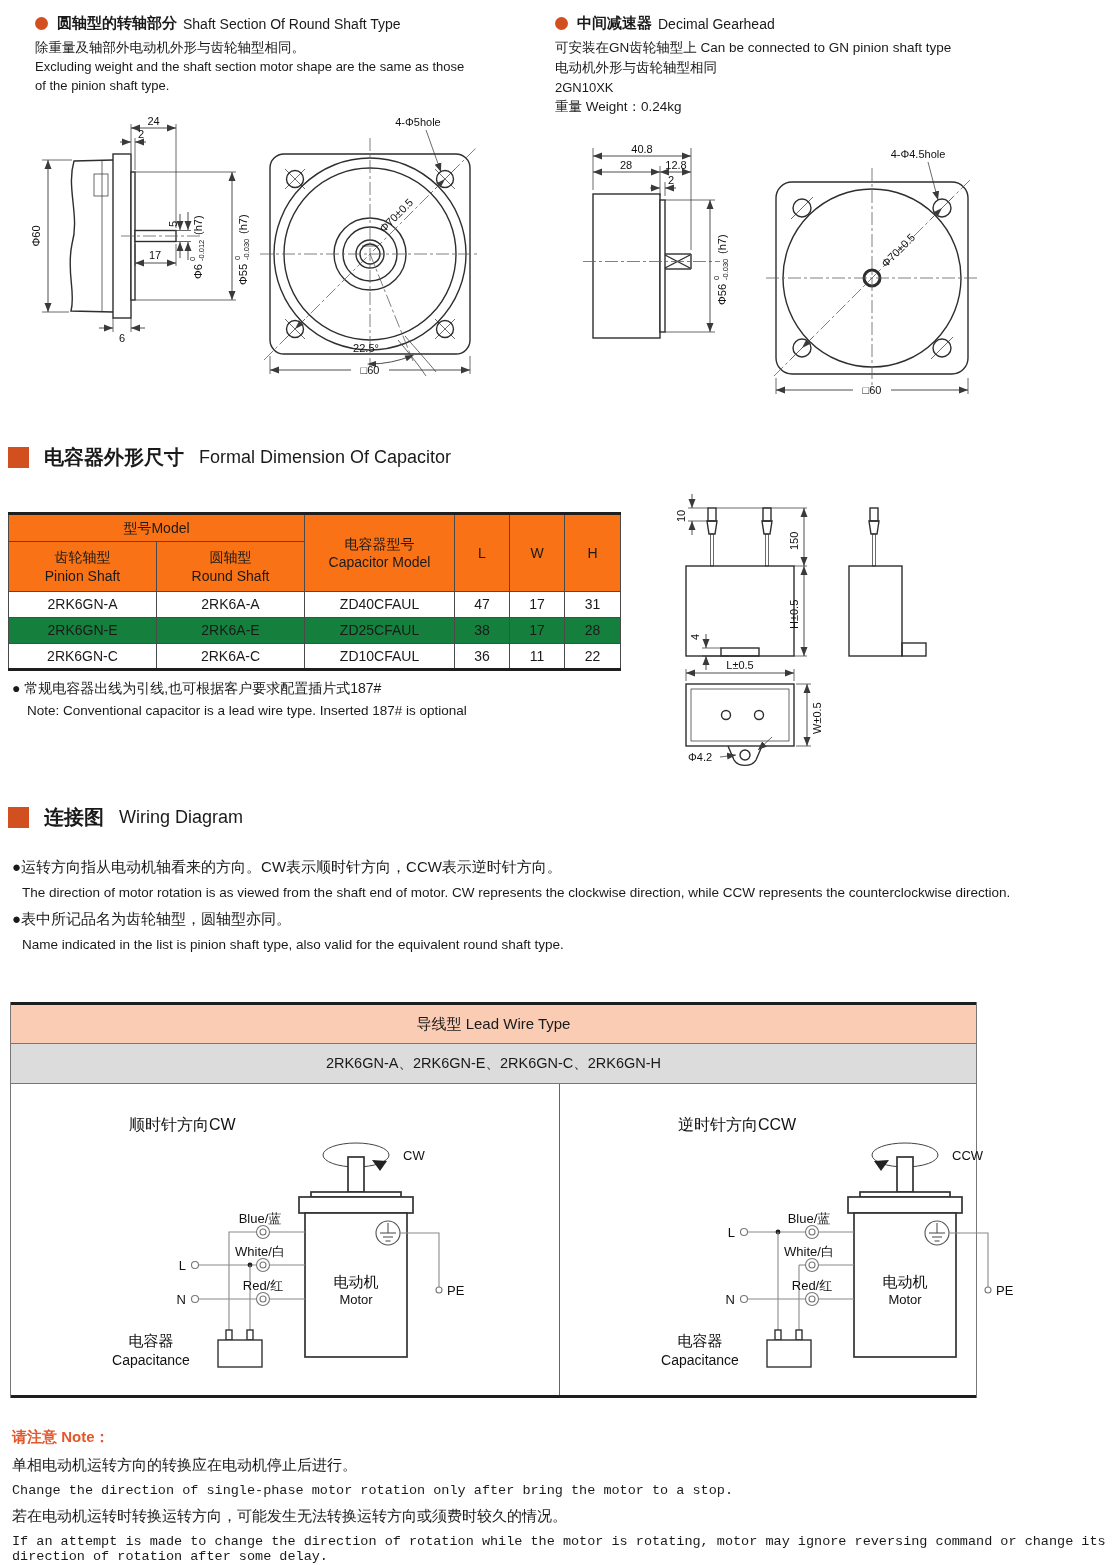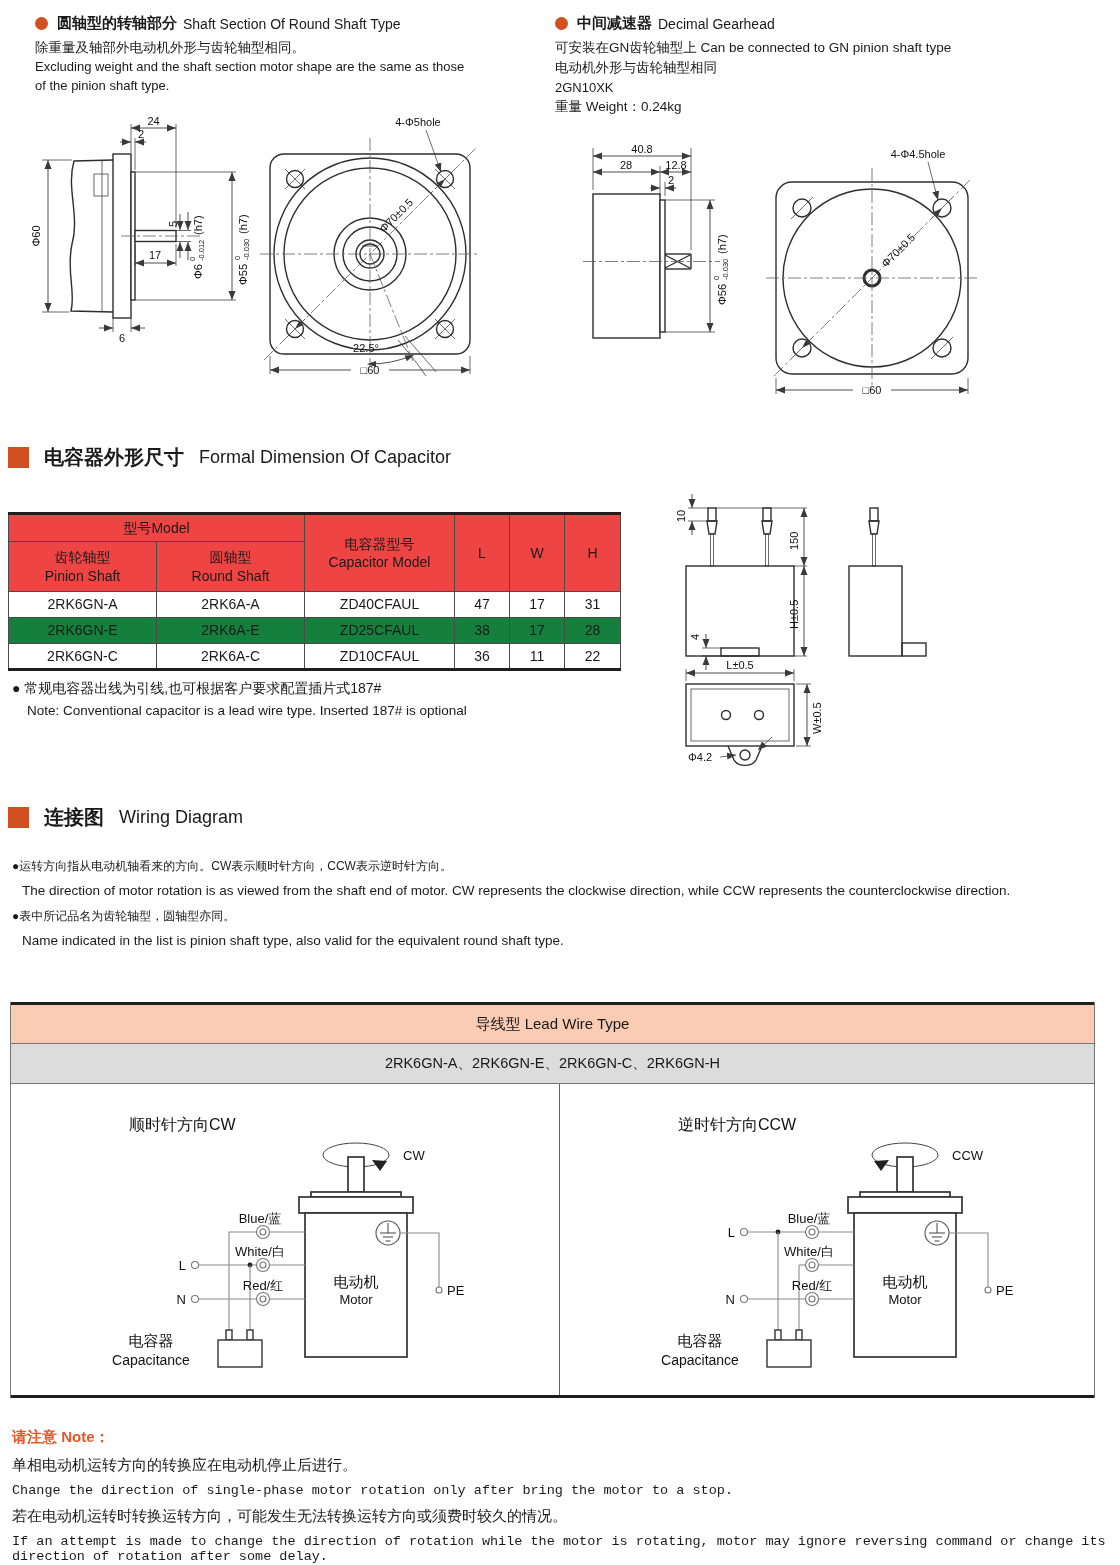--- a/index.html
+++ b/index.html
@@ -30,30 +30,30 @@
   .arr{fill:#3a3a3a;}
   .wln{stroke:#8a8a8a;stroke-width:1.1;fill:none;}
   .mo{stroke:#333;stroke-width:1.7;fill:#fff;}
   .mo2{stroke:#333;stroke-width:1.4;fill:#fff;}
   .gsym{stroke:#555;stroke-width:1.1;fill:none;}
   .term{stroke:#777;stroke-width:1.1;fill:#fff;}
   .rot{stroke:#444;stroke-width:1;fill:none;}
   
   .captable{border-collapse:collapse;table-layout:fixed;width:612px;border-top:3px solid #1e1e1e;border-bottom:3px solid #1e1e1e;}
   .captable td{border:1px solid #4a4a4a;text-align:center;font-size:14px;padding:0;line-height:1.3;}
-  .captable .hd{background:#ef4444;}
+  .captable .hd{background:#f97316;}
   .captable .g{background:#15803d;}
   
-  .wtable{left:10px;top:1002px;width:1085px;border-left:1px solid #777;border-right:1px solid #777;box-sizing:border-box;}
+  .wtable{left:10px;top:1002px;width:967px;border-left:1px solid #777;border-right:1px solid #777;box-sizing:border-box;}
   .wt-head{height:42px;background:#fbccb4;border-top:3px solid #1e1e1e;border-bottom:1px solid #777;display:flex;align-items:center;justify-content:center;font-size:15px;box-sizing:border-box;}
   .wt-model{height:40px;background:#dcdcdd;border-bottom:1px solid #777;display:flex;align-items:center;justify-content:center;font-size:14.5px;box-sizing:border-box;}
   .wt-body{display:flex;border-bottom:3px solid #1e1e1e;box-sizing:border-box;background:#fff;}
   .wt-half{width:548px;height:311px;}
   .wt-half.first{border-right:1px solid #666;}
-  .note-zh{font-size:12px;margin-bottom:8px;}
+  .note-zh{font-size:15px;margin-bottom:8px;}
   .note-en{font-size:13.5px;margin-left:10px;margin-bottom:10px;}
   .foot-title{font-size:15px;font-weight:bold;color:#e4572a;}
   .foot-zh{font-size:15px;margin-top:9px;}
   .foot-en{font-size:13.5px;margin-top:8px;font-family:Liberation Mono, monospace;}
 </style>
 </head>
 <body>
 
 <svg width="0" height="0" style="position:absolute" aria-hidden="true">
   <defs>

